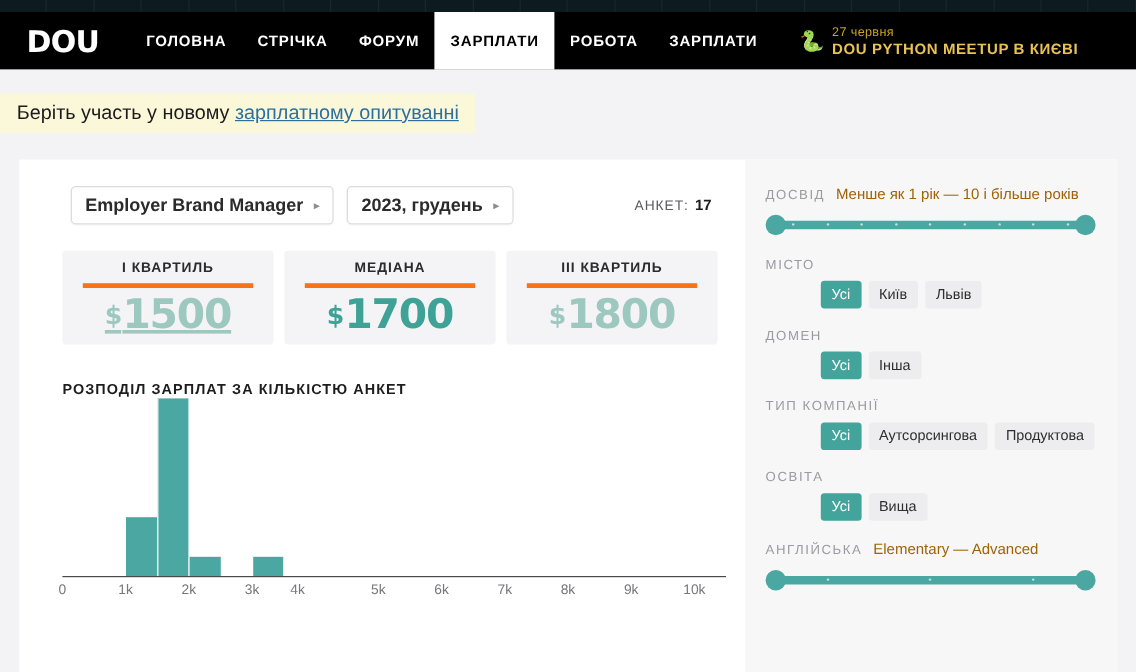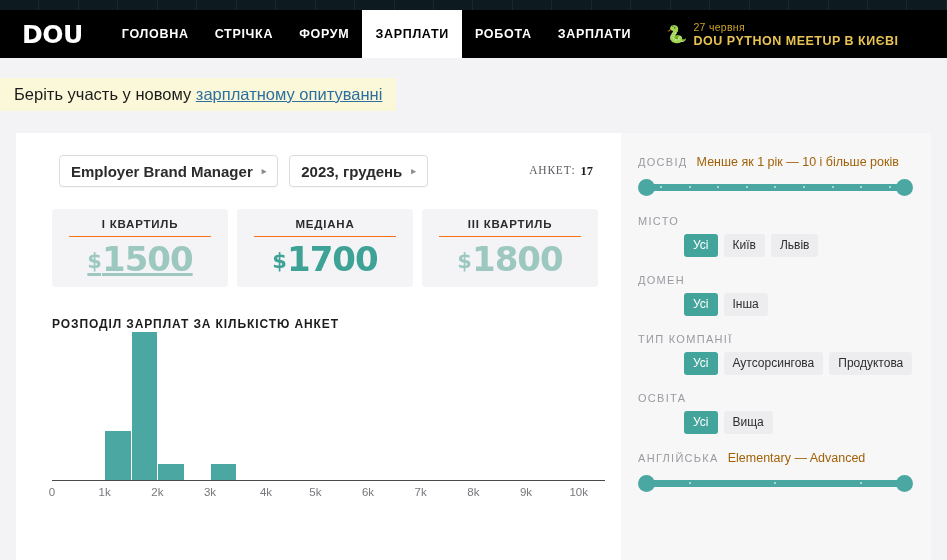--- a/index.html
+++ b/index.html
@@ -142,23 +142,22 @@
   .select-box .caret {
     margin-left: 9px;
     font-size: 9px;
     color: #8b8b90;
   }
   .count-wrap {
     margin-left: auto;
     font-size: 11.5px;
     color: #5b5b60;
     letter-spacing: 0.8px;
-    display: flex; align-items: flex-start;
+    display: flex; align-items: flex-end;
     padding-right: 8px;
-    font-family: Liberation Serif, serif;
   }
   .count-wrap .num {
     font-weight: bold;
     color: #1d1d1d;
     margin-left: 5px;
     letter-spacing: 0;
     font-size: 12.5px;
   }
 
   
@@ -169,21 +168,21 @@
     border-radius: 3px;
     padding: 9px 14px 0 14px;
     text-align: center;
   }
   .card-title {
     font-size: 11.5px;
     font-weight: bold;
     letter-spacing: 0.8px;
     color: #2b2b2b;
     padding-bottom: 6px;
-    border-bottom: 1px solid #f97316;
+    border-bottom: 4px solid #f97316;
     margin: 0 3px;
   }
   .card-value {
     margin-top: 2px;
     font-size: 34px;
     font-weight: bold;
     color: #9cc8c0;
     letter-spacing: -1px;
     line-height: 40px;
     font-family: "DejaVu Sans", sans-serif;
@@ -387,21 +386,21 @@
           <div class="bar" style="left: 52.6667px; width: 26.3333px; height: 49.3333px; background: rgb(75, 167, 162);"></div>
           <div class="bar" style="left: 79px; width: 26.3333px; height: 148px; background: rgb(75, 167, 162);"></div>
           <div class="bar" style="left: 105.333px; width: 26.3333px; height: 16.4444px; background: rgb(75, 167, 162);"></div>
           <div class="bar" style="left: 158px; width: 26.3333px; height: 16.4444px; background: rgb(75, 167, 162);"></div>
         </div>
       <div class="xaxis" id="xaxis">
           <div class="tick" style="left: 0px;">0</div>
           <div class="tick" style="left: 52.6667px;">1k</div>
           <div class="tick" style="left: 105.333px;">2k</div>
           <div class="tick" style="left: 158px;">3k</div>
-          <div class="tick" style="left: 214px;">4k</div>
+          <div class="tick" style="left: 196px;">4k</div>
           <div class="tick" style="left: 263.333px;">5k</div>
           <div class="tick" style="left: 316px;">6k</div>
           <div class="tick" style="left: 368.667px;">7k</div>
           <div class="tick" style="left: 421.333px;">8k</div>
           <div class="tick" style="left: 474px;">9k</div>
           <div class="tick" style="left: 526.667px;">10k</div>
         </div>
     </div>
   </div>
 

